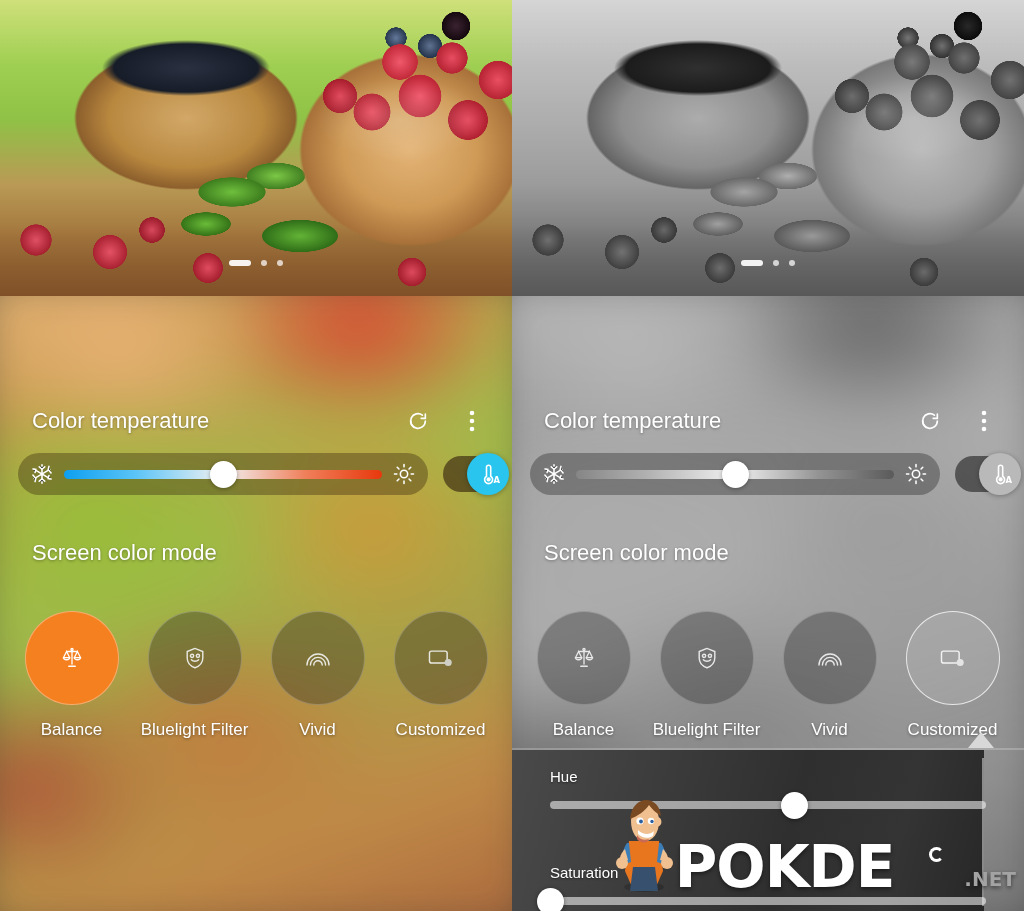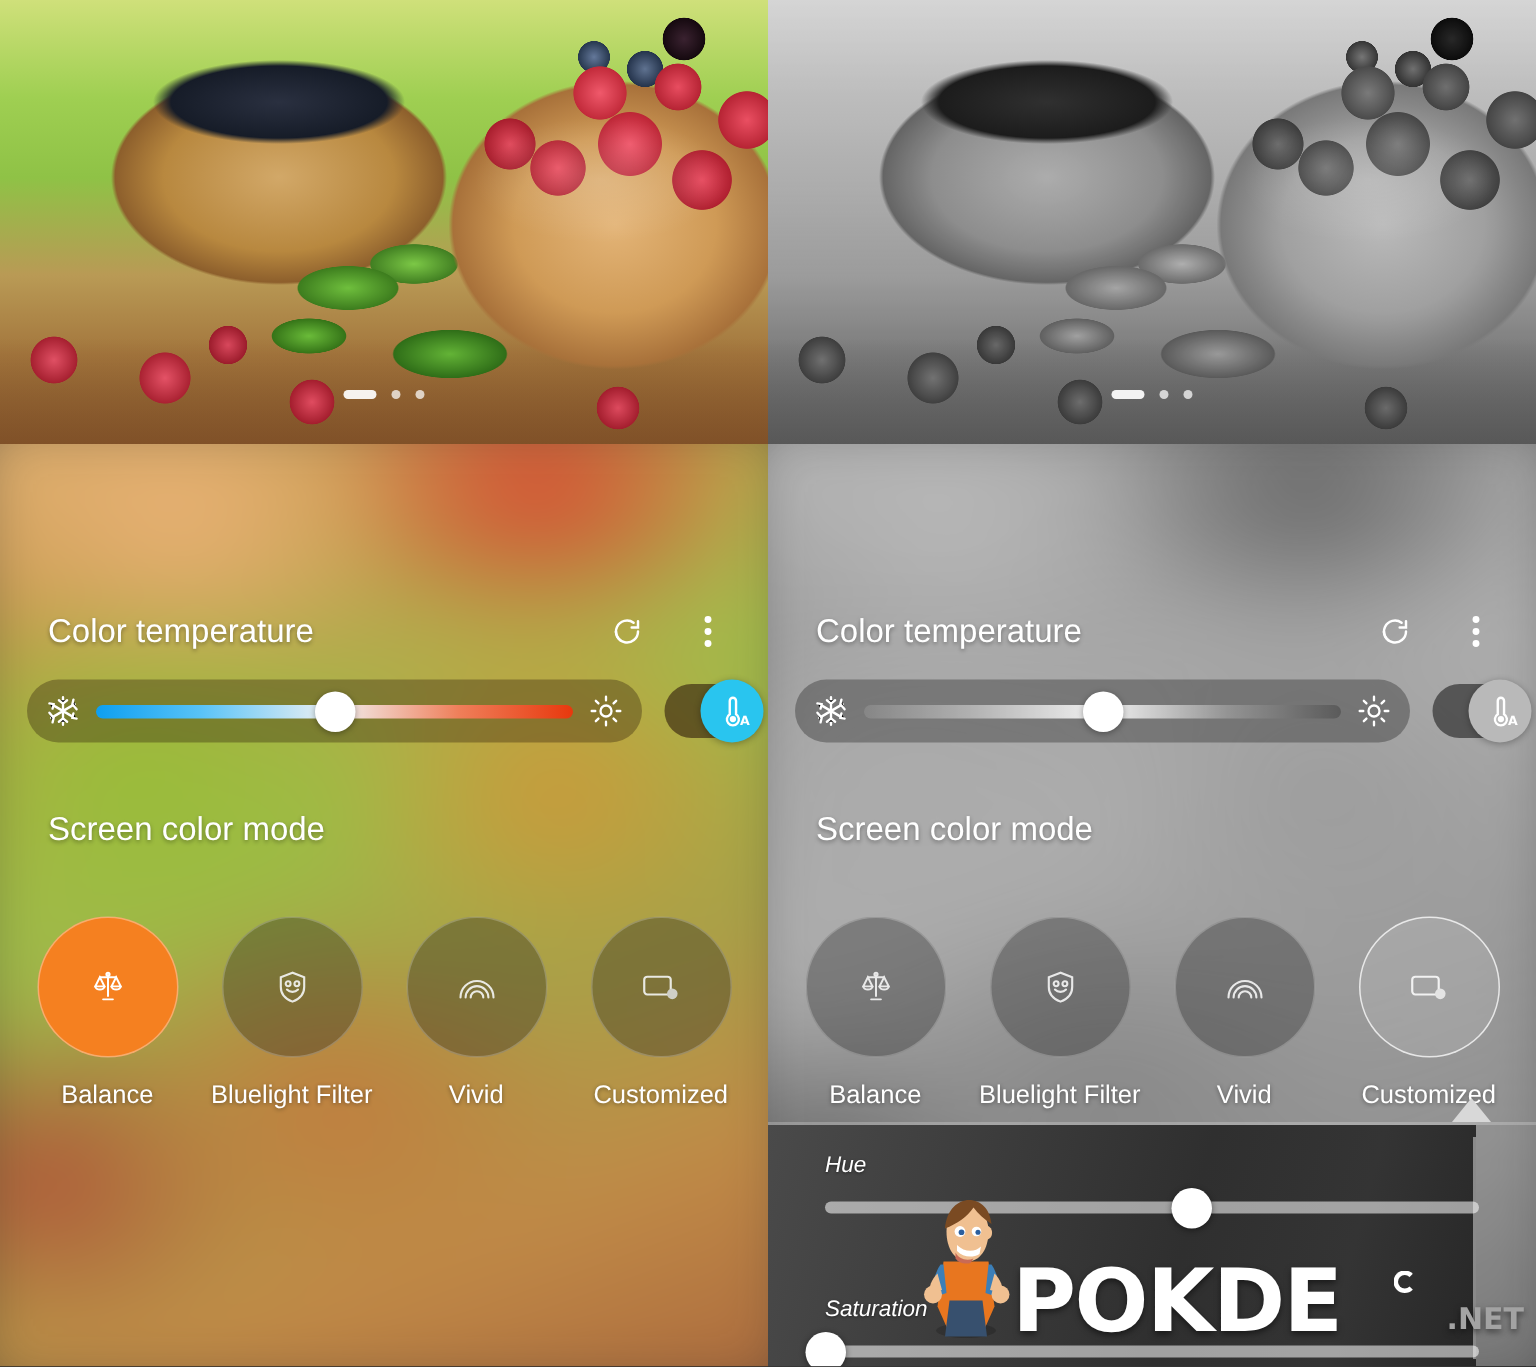--- a/index.html
+++ b/index.html
@@ -160,21 +160,21 @@
     position: absolute; left: 0; top: 452px; width: 512px; height: 2px;
     background: rgba(255,255,255,.22); z-index: 4;
   }
   .up-caret {
     position: absolute; right: 30px; top: 436px; z-index: 5;
   }
   .scroll-line {
     position: absolute; right: 40px; top: 462px; width: 2px; height: 148px;
     background: rgba(255,255,255,.45); z-index: 5;
   }
-  .adjust-area { position: absolute; left: 0; top: 454px; width: 472px; height: 161px; font-style: italic; }
+  .adjust-area { position: absolute; left: 0; top: 454px; width: 472px; height: 161px; }
   .adjust-bg {
     position: absolute; inset: 0;
     background: linear-gradient(105deg, #4a4a4a 0%, #3c3c3c 30%, #2f2f2f 58%, #343434 80%, #272727 100%);
   }
   .adj-row { position: absolute; left: 0; width: 512px; }
   .adj-label {
     color: #fff; font-size: 15px; margin-left: 38px;
     text-shadow: 0 1px 2px rgba(0,0,0,.5);
   }
   .adj-track {

